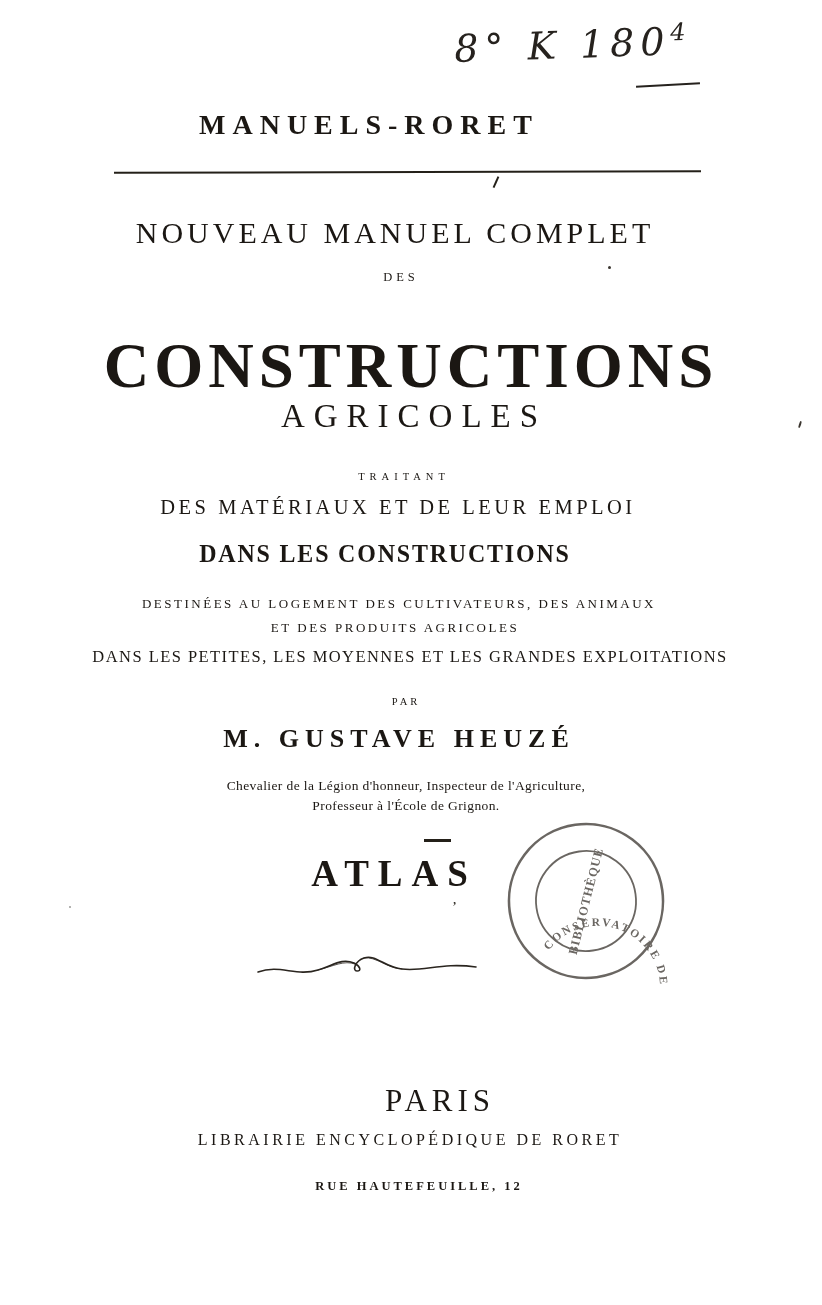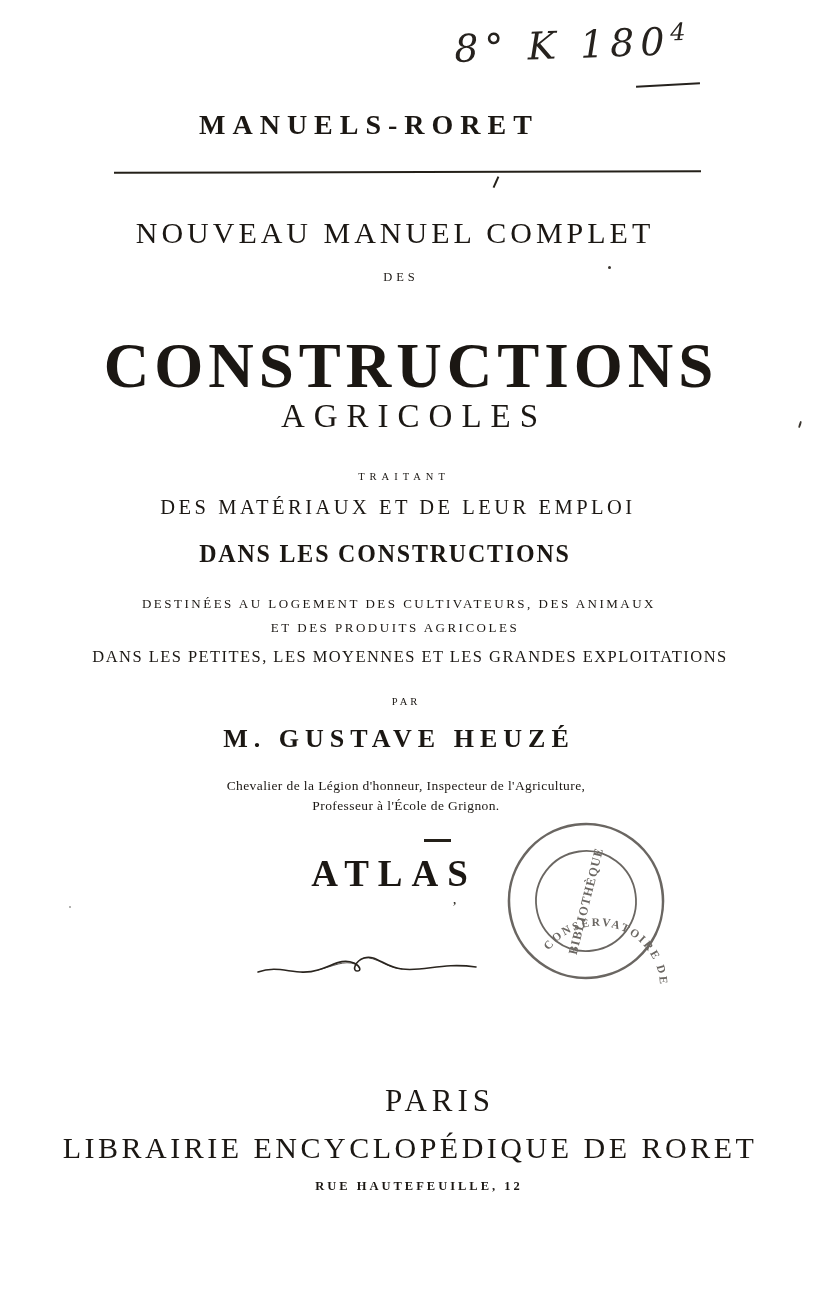--- a/index.html
+++ b/index.html
@@ -63,21 +63,21 @@
   .a-cred1{top:779px;font-size:13.5px;letter-spacing:0.4px;transform:translateX(-5px);}
   .a-cred2{top:799px;font-size:13.5px;letter-spacing:0.4px;transform:translateX(-5px);}
   .mini-dash{
     position:absolute;left:424px;top:839px;width:27px;height:2.5px;background:#242019;
   }
   .v-atlas{top:854px;font-size:37px;font-weight:700;letter-spacing:9px;transform:translateX(-17px);}
   .atlas-tick{position:absolute;left:452px;top:899px;font-size:15px;color:#242019;}
   .stamp-box{position:absolute;left:502px;top:817px;width:168px;height:168px;opacity:0.8;}
   .flourish-box{position:absolute;left:252px;top:950px;width:230px;height:40px;}
   .i-city{top:1084px;font-size:31px;letter-spacing:5px;transform:translateX(29px);}
-  .i-pub{top:1131px;font-size:30px;letter-spacing:3.5px;transform:translateX(-1px);}
+  .i-pub{top:1131px;font-size:16px;letter-spacing:3.5px;transform:translateX(-1px);}
   .i-addr{top:1180px;font-size:12.5px;font-weight:700;letter-spacing:3px;transform:translateX(8px);}
   .speck{position:absolute;background:#3a352f;border-radius:50%;}
   .speck.s1{left:608px;top:266px;width:3px;height:3px;}
   .speck.s2{left:799px;top:421px;width:2px;height:7px;border-radius:40%;transform:rotate(18deg);}
   .speck.s3{left:69px;top:906px;width:2px;height:2px;opacity:.5;}
 </style>
 </head>
 <body>
 
 <div class="page">

